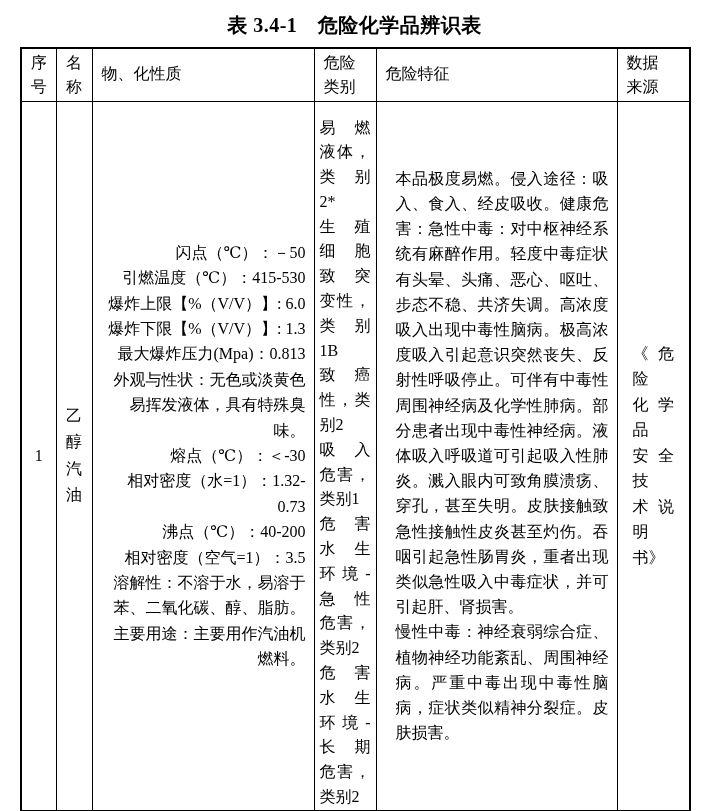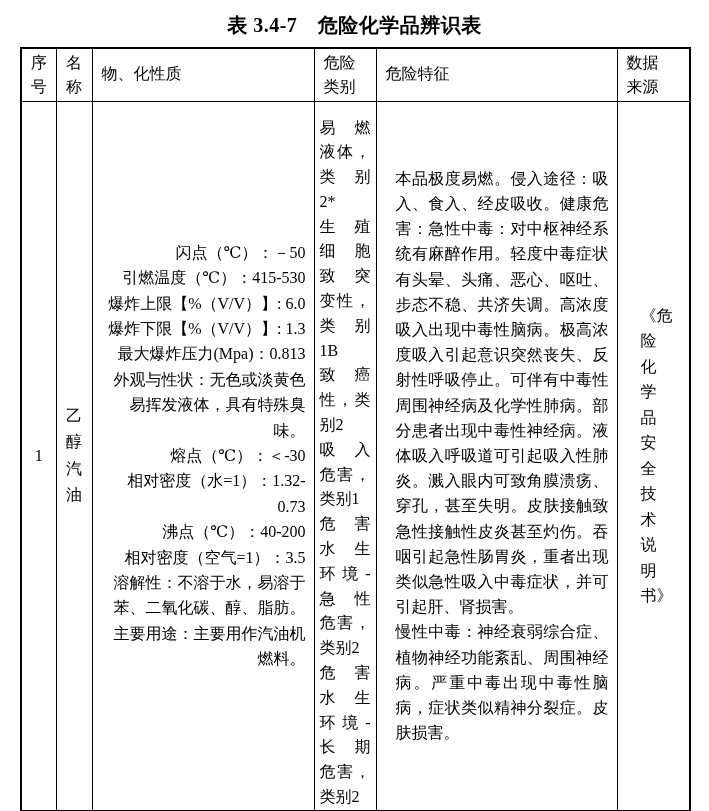--- a/index.html
+++ b/index.html
@@ -58,42 +58,42 @@
   .cell-class .jline.jlast { text-align-last: left; }
 
   .cell-features { padding: 0 8px; }
   .cell-features .jline {
     line-height: 25.2px;
     text-align: justify;
     text-justify: inter-character;
     margin-left: 11px;
   }
 
-  .cell-source { padding: 0 23px; }
+  .cell-source { padding: 0 15px; }
   .cell-source .jline {
     line-height: 25.5px;
     text-align: justify;
     text-align-last: justify;
     text-justify: inter-character;
   }
   .cell-source .jline.jlast { text-align-last: left; }
 
   .squiggle {
     text-decoration-style: wavy;
     text-decoration-color: #ff1a1a;
     text-decoration-thickness: 1px;
     text-underline-offset: 3px;
   }
 </style>
 </head>
 <body>
 
 <div class="page">
 
-  <div class="doc-title">表 3.4-7　危险化学品辨识表</div>
+  <div class="doc-title">表 3.4-1　危险化学品辨识表</div>
 
   <table class="idtable">
     <colgroup>
       <col style="width:35px">
       <col style="width:36px">
       <col style="width:222px">
       <col style="width:62px">
       <col style="width:241px">
       <col style="width:73px">
     </colgroup>

